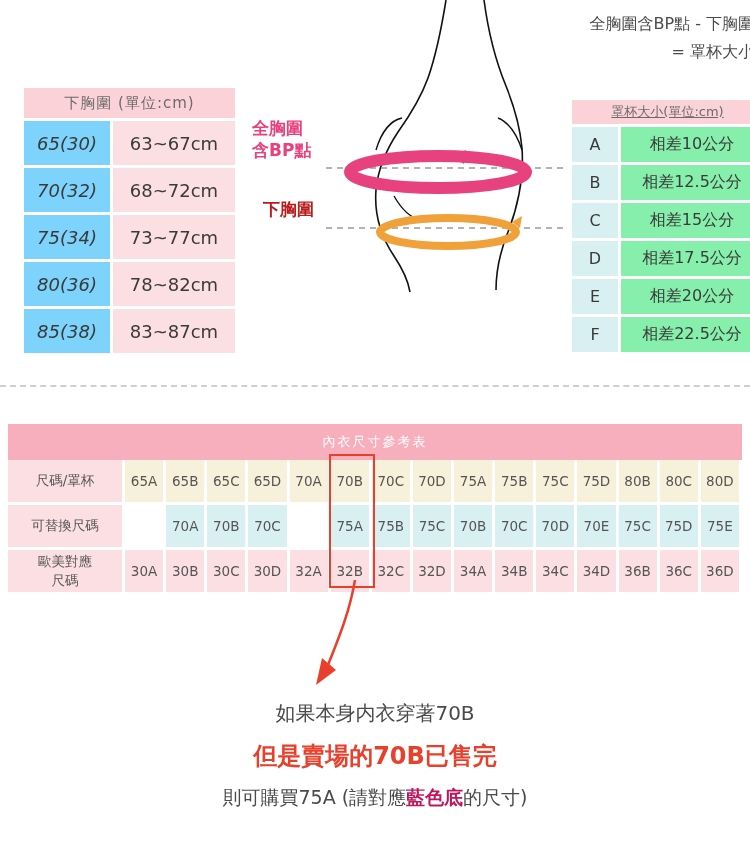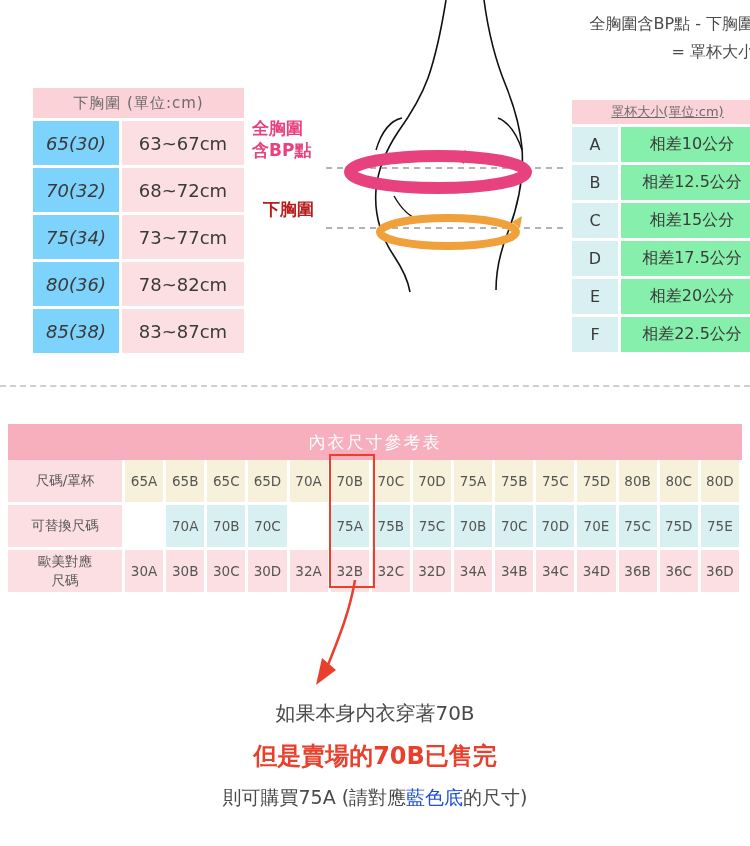--- a/index.html
+++ b/index.html
@@ -8,21 +8,21 @@
     background:#ffffff;
     font-family:"DejaVu Sans","Liberation Sans",sans-serif;
     color:#3a3a3a;
     position:relative;
     overflow:hidden;
   }
   .top-section{position:relative;width:750px;height:385px;margin-left:16px;}
 
   
   .underbust-table{
-    position:absolute;left:17px;top:88px;
+    position:absolute;left:8px;top:88px;
     border-collapse:collapse;
     padding-left:19px;
   }
   .underbust-table td{
     height:42px;
     font-size:18px;
     text-align:center;
     border-bottom:3px solid #ffffff;
     border-right:3px solid #ffffff;
   }
@@ -67,21 +67,21 @@
 
   
   .divider{
     position:absolute;left:0;top:385px;width:750px;
     border-top:2px dashed #cfcfcf;
   }
 
   
   .chart-wrap{position:absolute;left:8px;top:424px;width:734px;}
   .chart-title{
-    background:#f7aebd;color:#ffffff;font-size:17px;
+    background:#f7aebd;color:#ffffff;font-size:13px;
     text-align:center;height:36px;line-height:36px;letter-spacing:2px;
   }
   table.size-chart{border-collapse:collapse;width:734px;table-layout:fixed;}
   table.size-chart td{
     text-align:center;font-size:13.5px;color:#555;
     border-bottom:3px solid #ffffff;border-right:3px solid #ffffff;
     height:40px;
   }
   td.rowhdr{
     width:112px;background:#fbdfe3;font-size:15px;color:#5a5a5a;
@@ -101,21 +101,21 @@
   }
 
   
   .arrow-svg{position:absolute;left:300px;top:580px;}
 
   
   .bt{position:absolute;width:750px;text-align:center;}
   .bt1{top:700px;font-size:20px;color:#4a4a4a;}
   .bt2{top:740px;font-size:24px;color:#e8402c;font-weight:bold;}
   .bt3{top:785px;font-size:19px;color:#4a4a4a;}
-  .bt3 .blue{color:#1d4ed8;font-weight:normal;}
+  .bt3 .blue{color:#be185d;font-weight:bold;}
 </style>
 </head>
 <body>
 
 <div class="top-section">
 
   <div class="formula">
     <div>全胸圍含BP點 - 下胸圍</div>
     <div>= 罩杯大小</div>
   </div>

